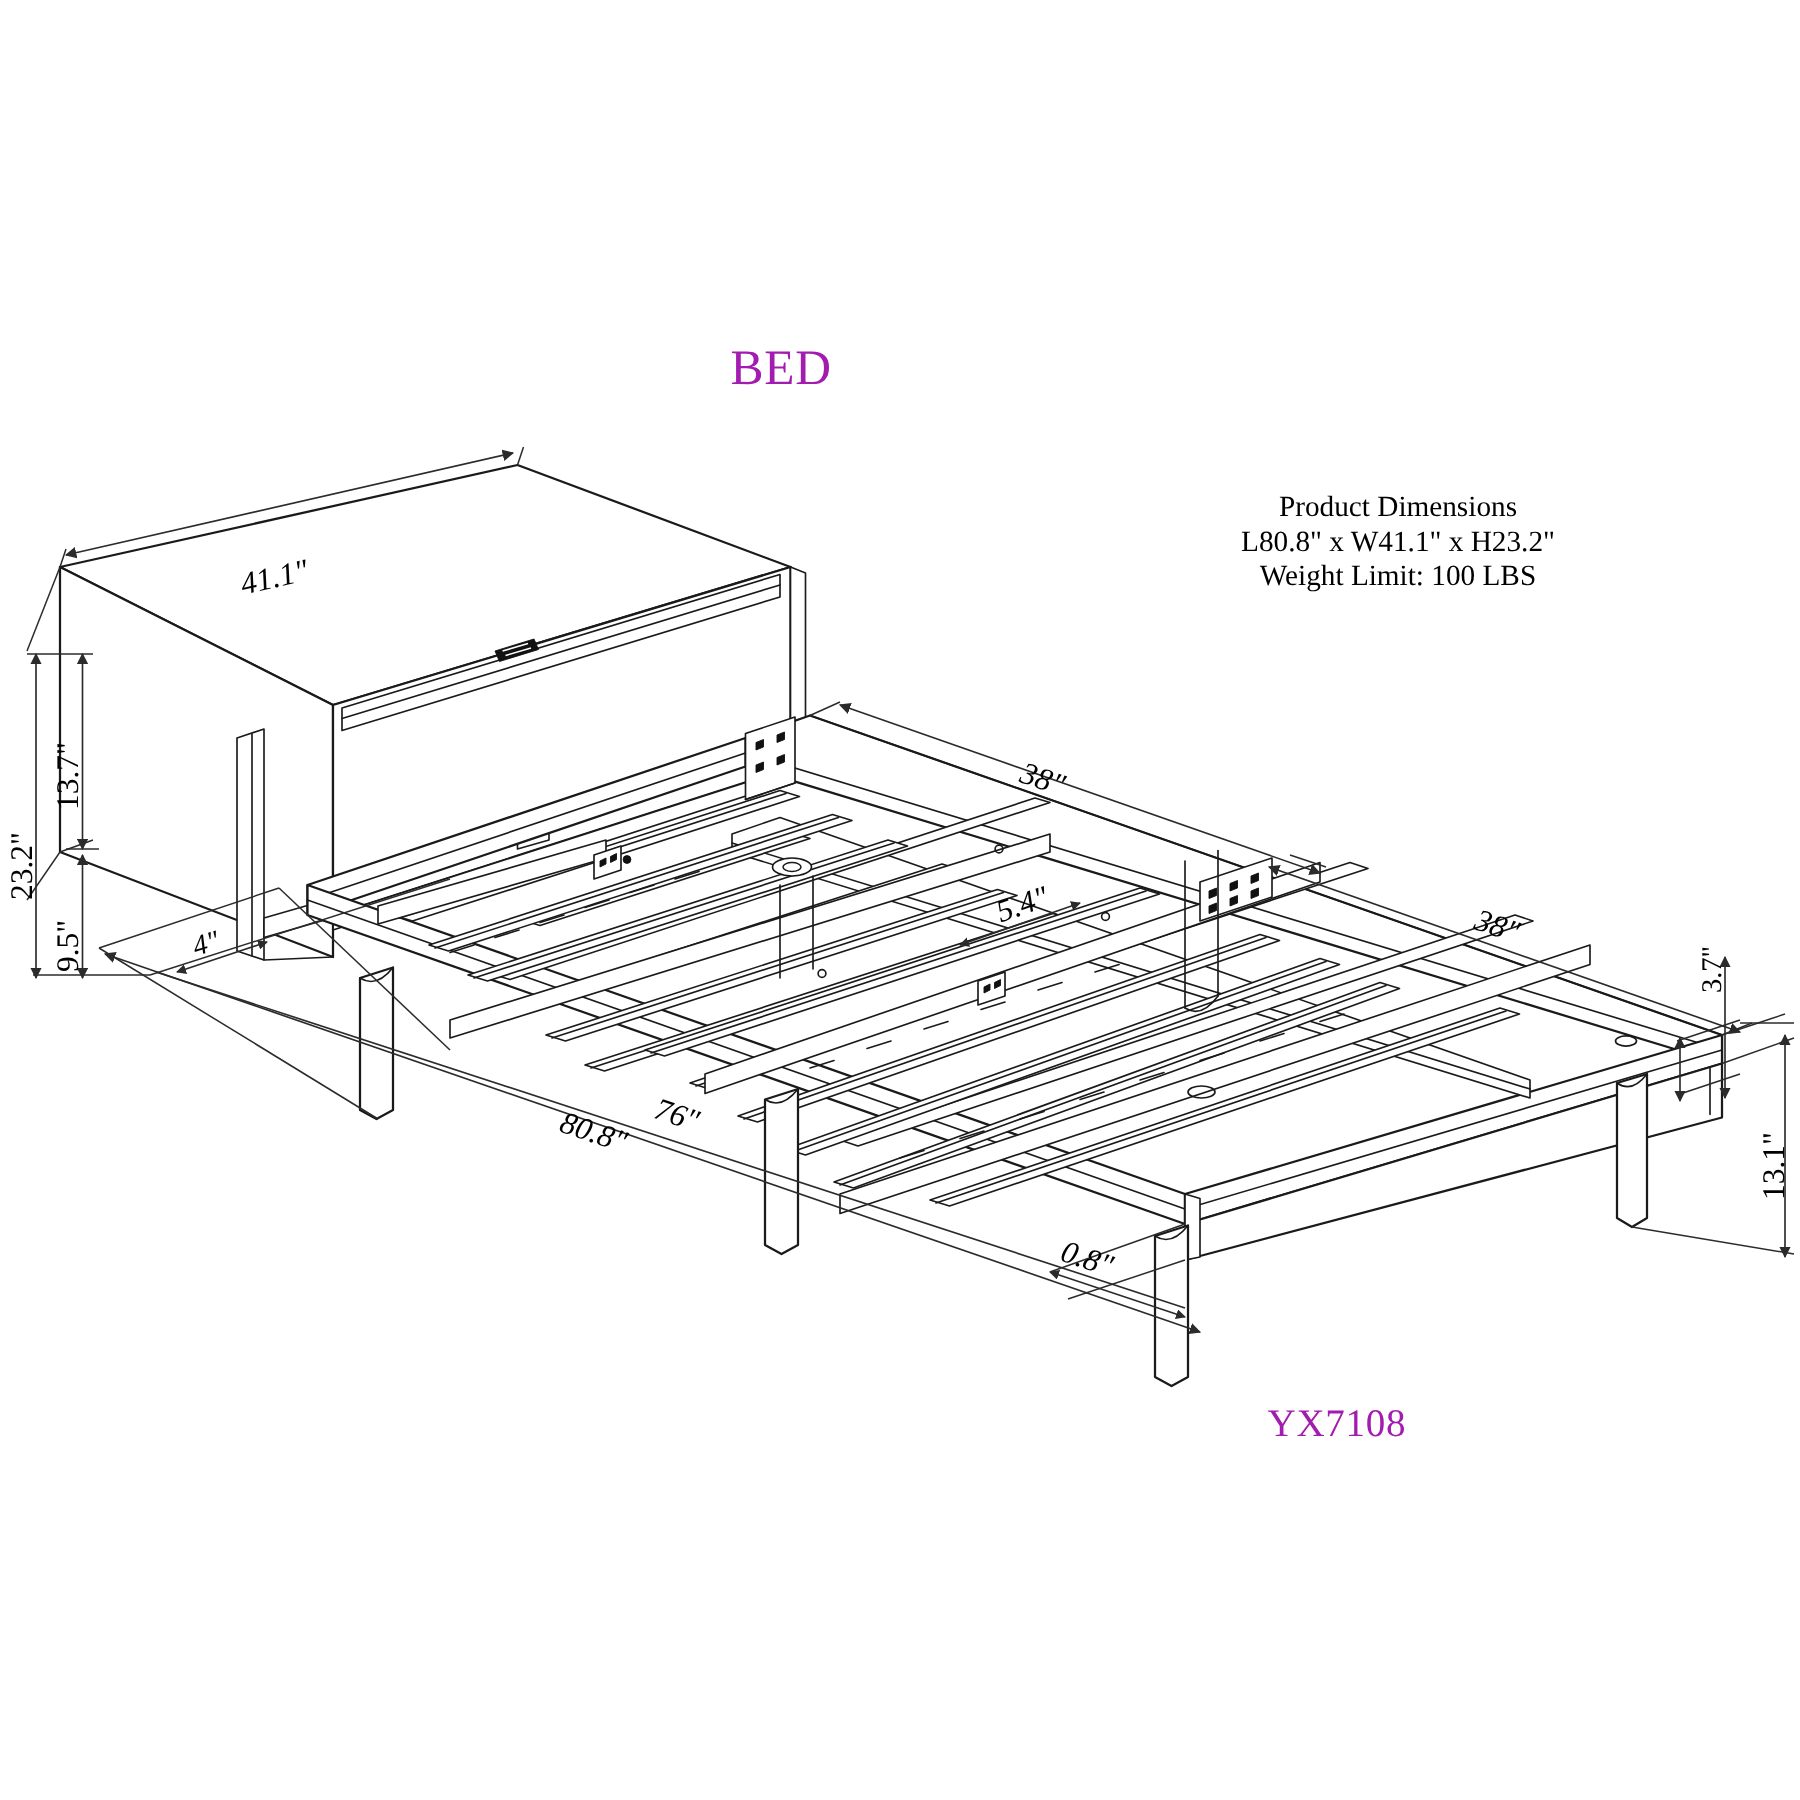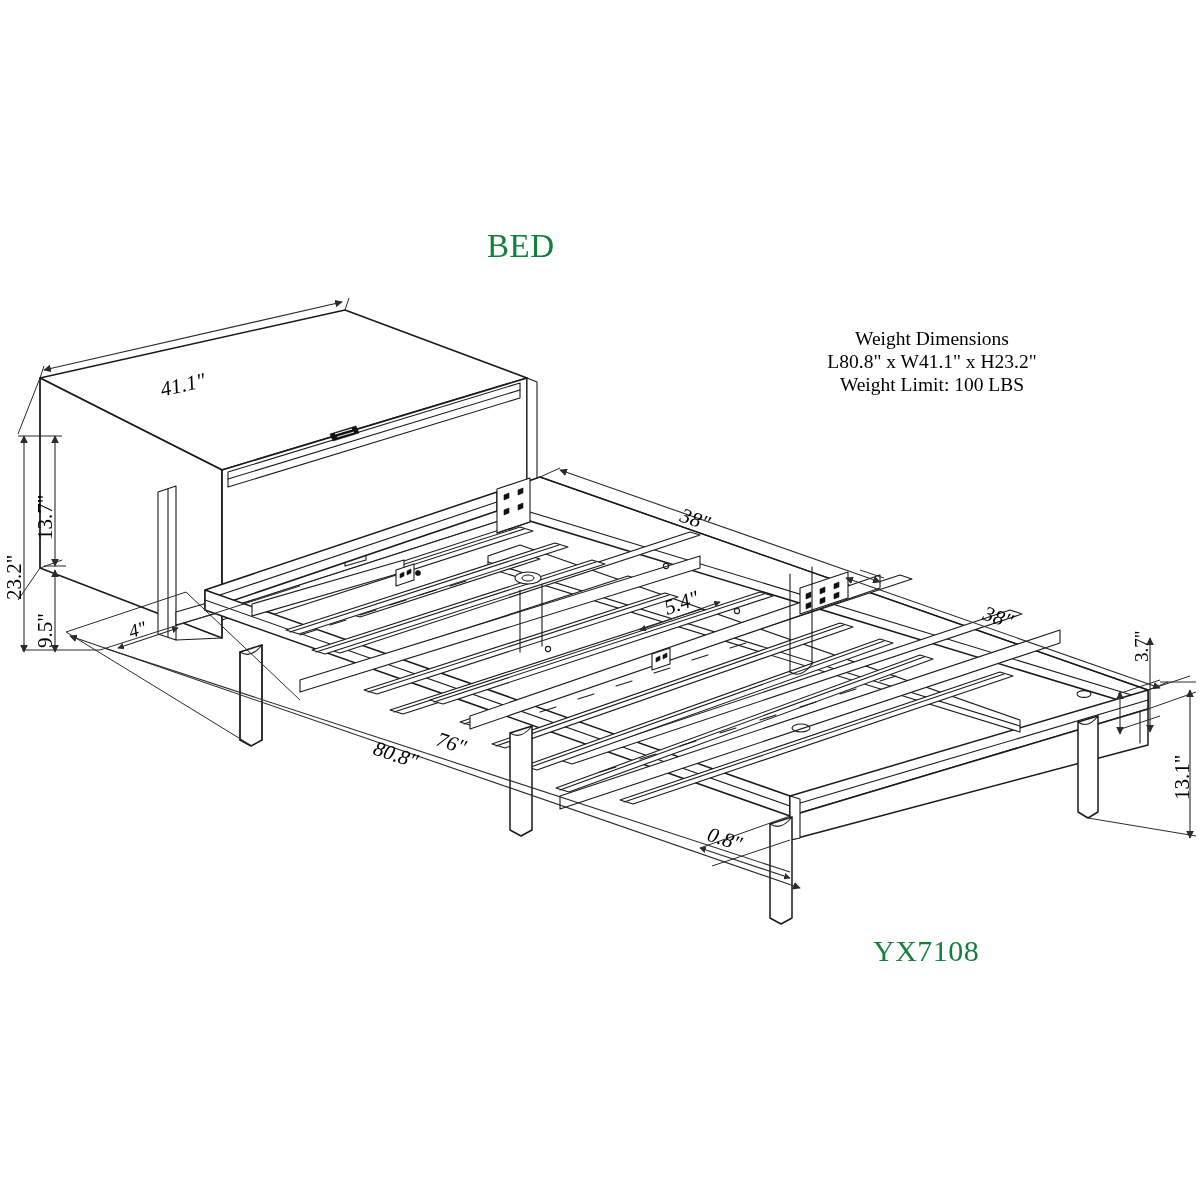--- a/index.html
+++ b/index.html
@@ -23,33 +23,32 @@
   svg.drawing {
     position: absolute;
     left: 0; top: 0;
     width: 1200px;
     height: 1200px;
     display: block;
   }
   .ttl {
     position: absolute;
     font-family: "Liberation Serif", "DejaVu Serif", serif;
-    color: #15803d;
+    color: #a21caf;
     white-space: nowrap;
   }
   #title-bed {
     left: 487px; top: 228px;
     font-size: 33px;
     letter-spacing: 0.5px;
   }
   #model-code {
     left: 845px; top: 934px;
-    font-size: 30px;
+    font-size: 26px;
     letter-spacing: 0.5px;
-    margin-left: 28px;
   }
   .spec-line {
     position: absolute;
     font-size: 19.5px;
     color: #000;
     white-space: nowrap;
     text-align: center;
     width: 300px;
   }
   #spec-0 { left: 782px; top: 328px; }
@@ -358,21 +357,21 @@
       <path class="dimln" marker-start="url(#ah)" marker-end="url(#ah)" d="M1120,692 L1120,734"></path>
 
       <path class="dimln" marker-start="url(#ah)" marker-end="url(#ah)" d="M1190,690 L1190,838"></path>
       <path class="extln" d="M1088,818 L1196,836"></path>
       <path class="extln" d="M1160,682 L1196,682"></path>
     </g>
   </svg>
 
   <div class="ttl" id="title-bed">BED</div>
 
-  <div class="spec-line" id="spec-0">Weight Dimensions</div>
+  <div class="spec-line" id="spec-0">Product Dimensions</div>
   <div class="spec-line" id="spec-1">L80.8" x W41.1" x H23.2"</div>
   <div class="spec-line" id="spec-2">Weight Limit: 100 LBS</div>
 
   <div class="ttl" id="model-code">YX7108</div>
 
   <div class="dim" style="left:158px; top:378px; transform:rotate(-12.8deg);">41.1"</div>
 
   <div class="dim v" style="left:2px; top:600px; transform:rotate(-90deg);">23.2"</div>
 
   <div class="dim v" style="left:33px; top:540px; transform:rotate(-90deg);">13.7"</div>

